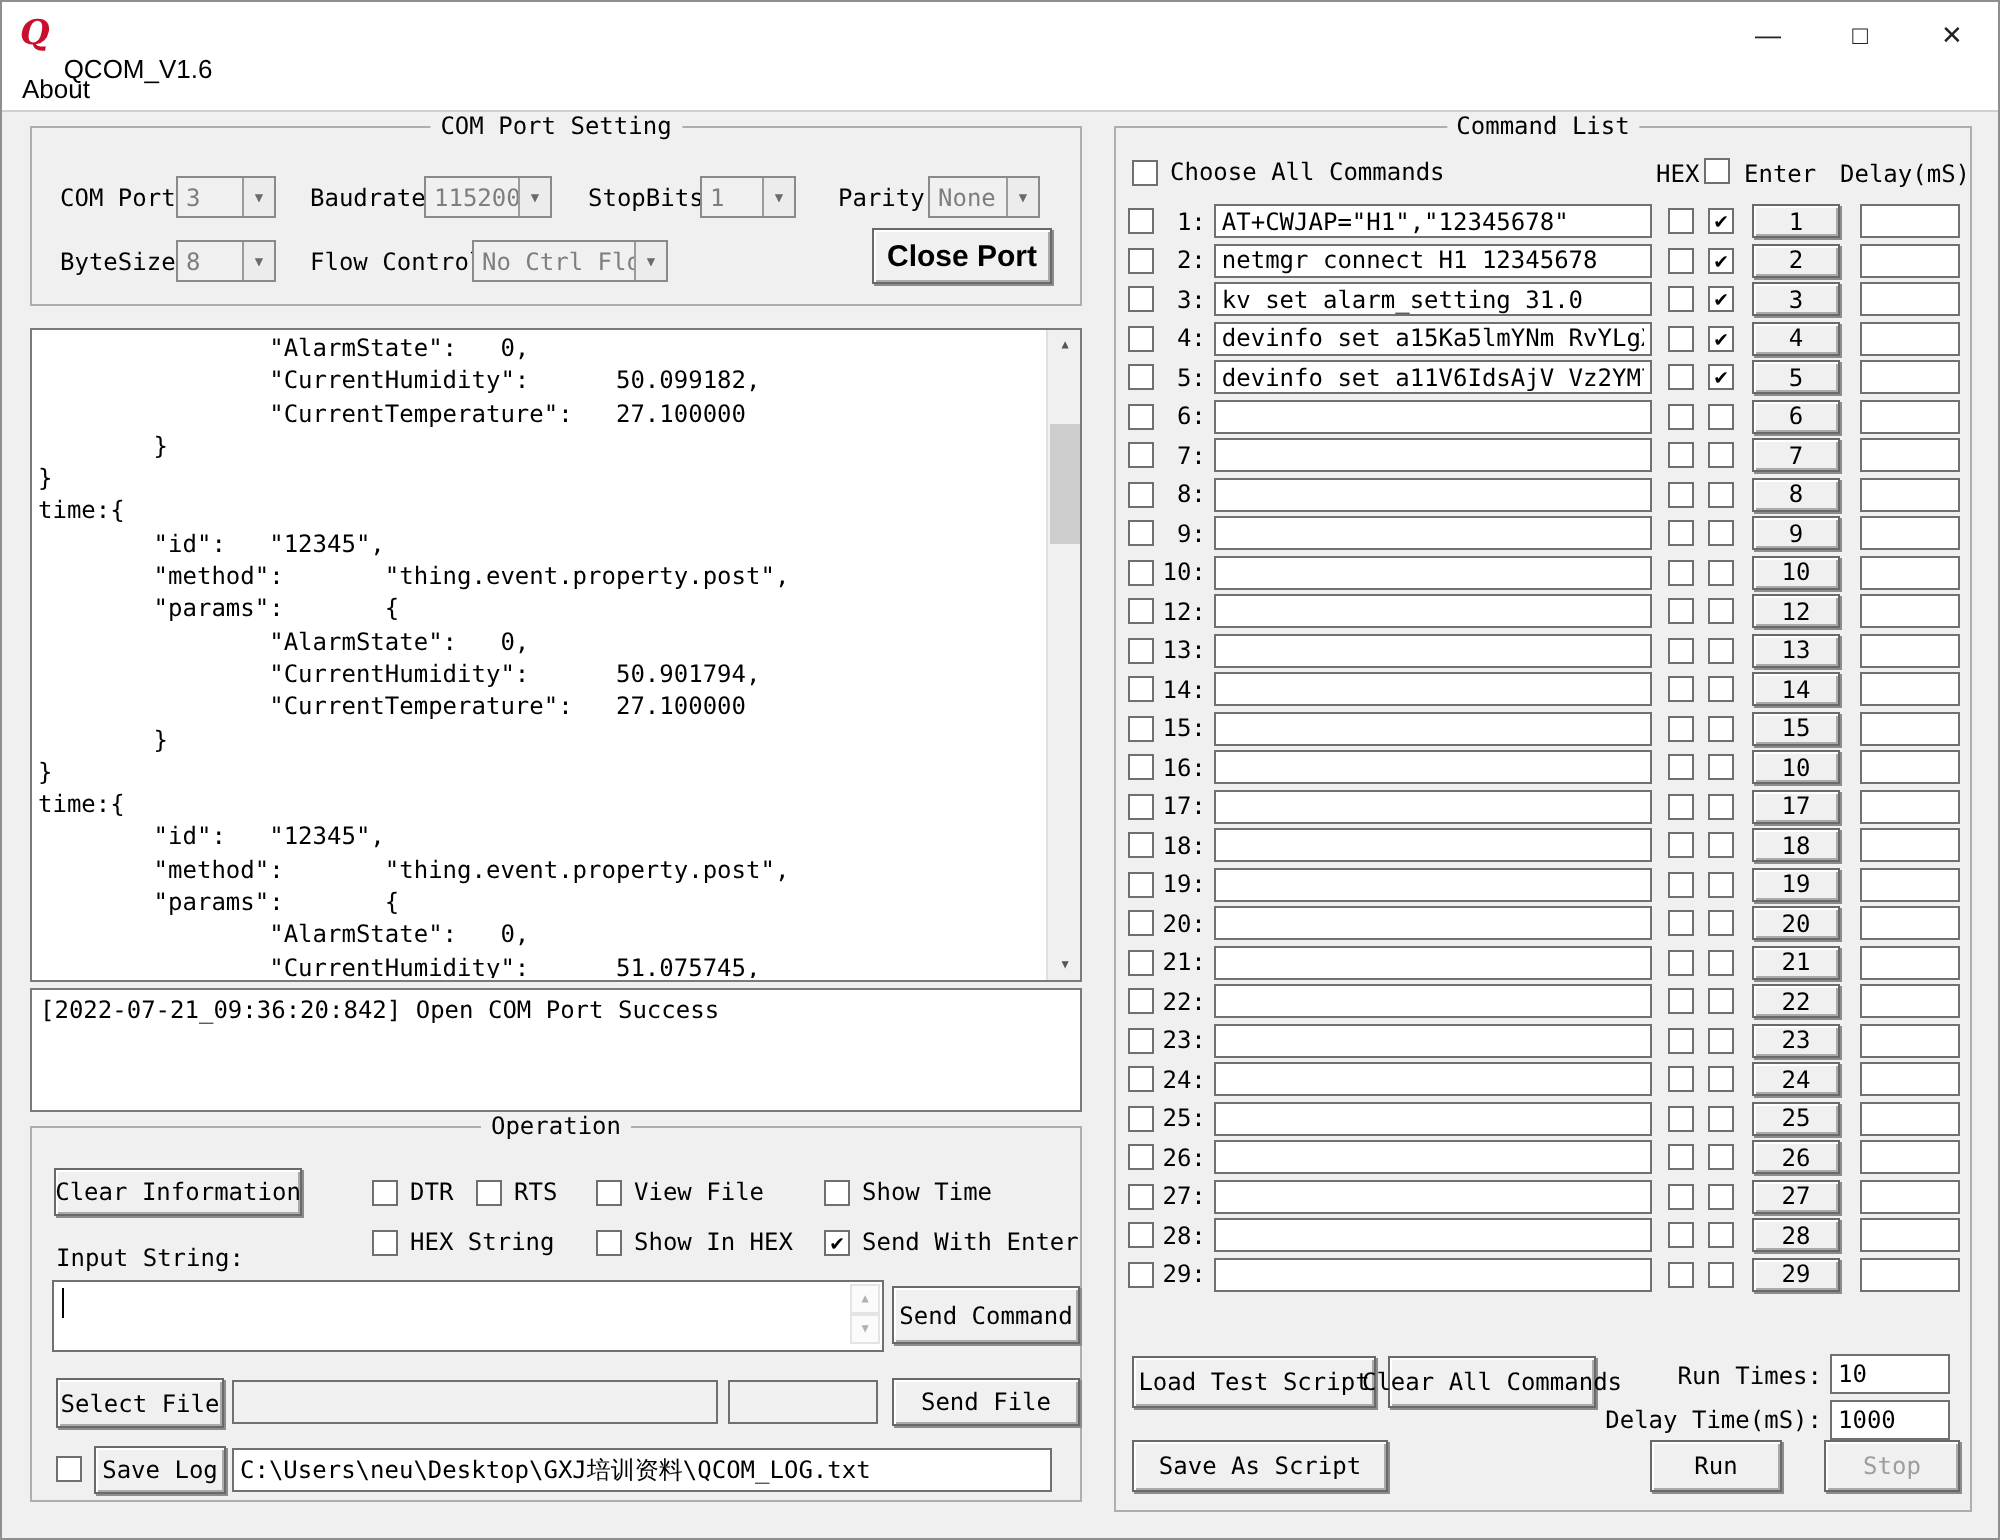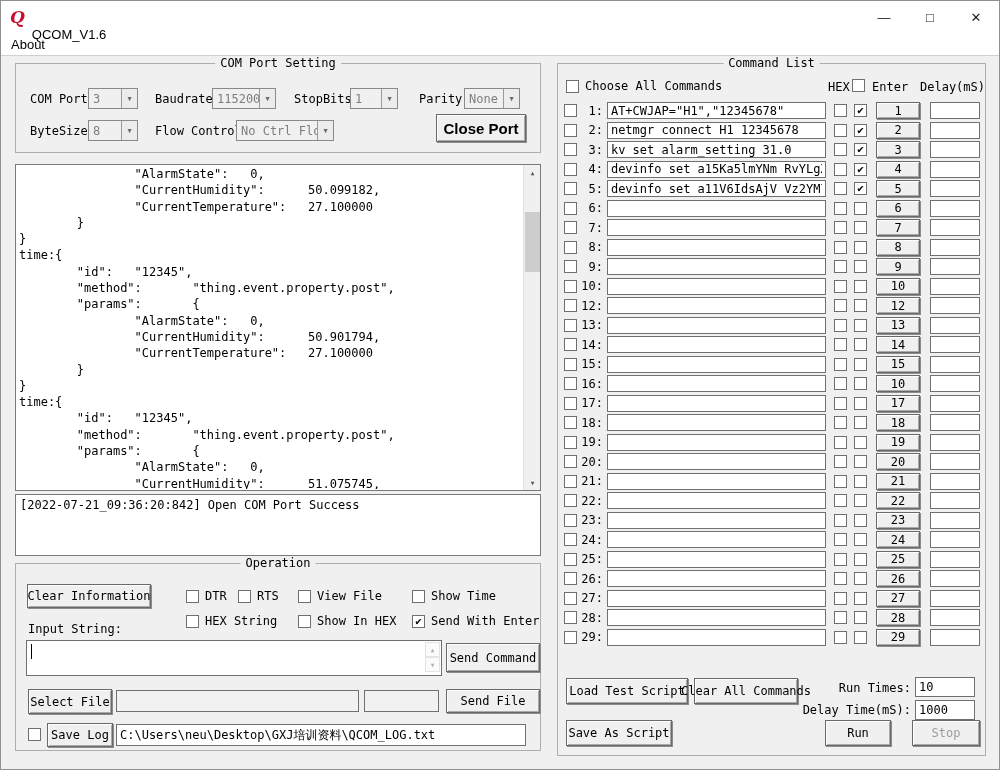--- a/index.html
+++ b/index.html
@@ -474,19 +474,19 @@
         </div>
 
       <div class="btn" style="left:8px; top:614px; width:122px; height:26px;">Load Test Script</div>
       <div class="btn" style="left:136px; top:614px; width:104px; height:26px;">Clear All Commands</div>
 
       <span class="lbl" style="right:74px; top:617px;padding-left:37px;">Run Times:</span>
       <input class="field" style="position: absolute; right: 10px; top: 613px; width: 60px; height: 20px;" value="10">
       <span class="lbl" style="right:74px; top:639px;">Delay Time(mS):</span>
       <input class="field" style="position: absolute; right: 10px; top: 636px; width: 60px; height: 20px;" value="1000">
 
-      <div class="btn" style="left:8px; top:656px; width:106px; height:26px;">Save As Script</div>
+      <div class="btn" style="left:8px; top:656px; width:128px; height:26px;">Save As Script</div>
       <div class="btn" style="left:267px; top:656px; width:66px; height:26px;">Run</div>
       <div class="btn disabled" style="left:354px; top:656px; width:68px; height:26px;">Stop</div>
     </div>
 
   </div>
 </div>
 
 </body></html>

